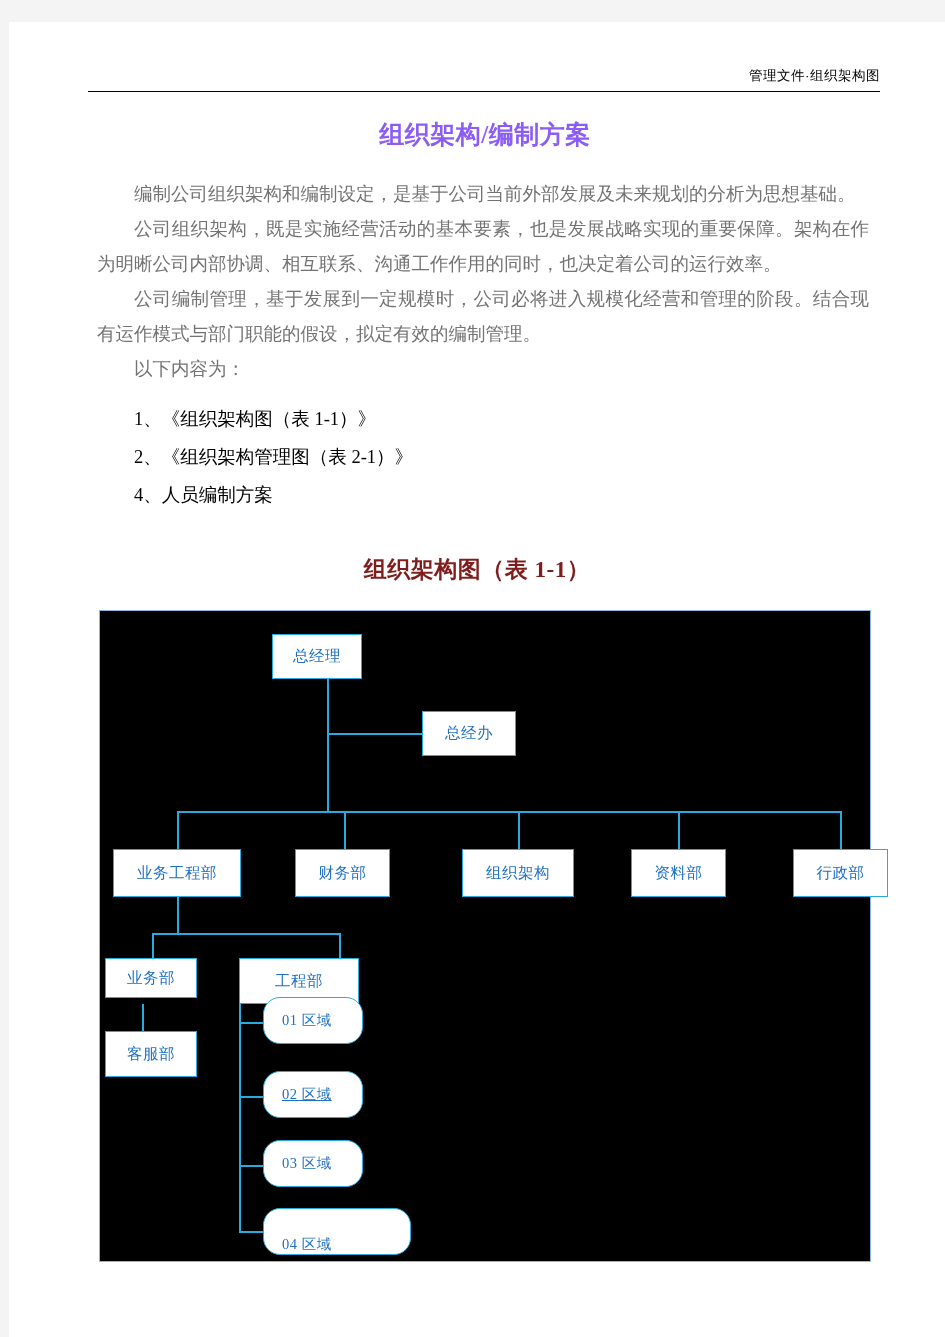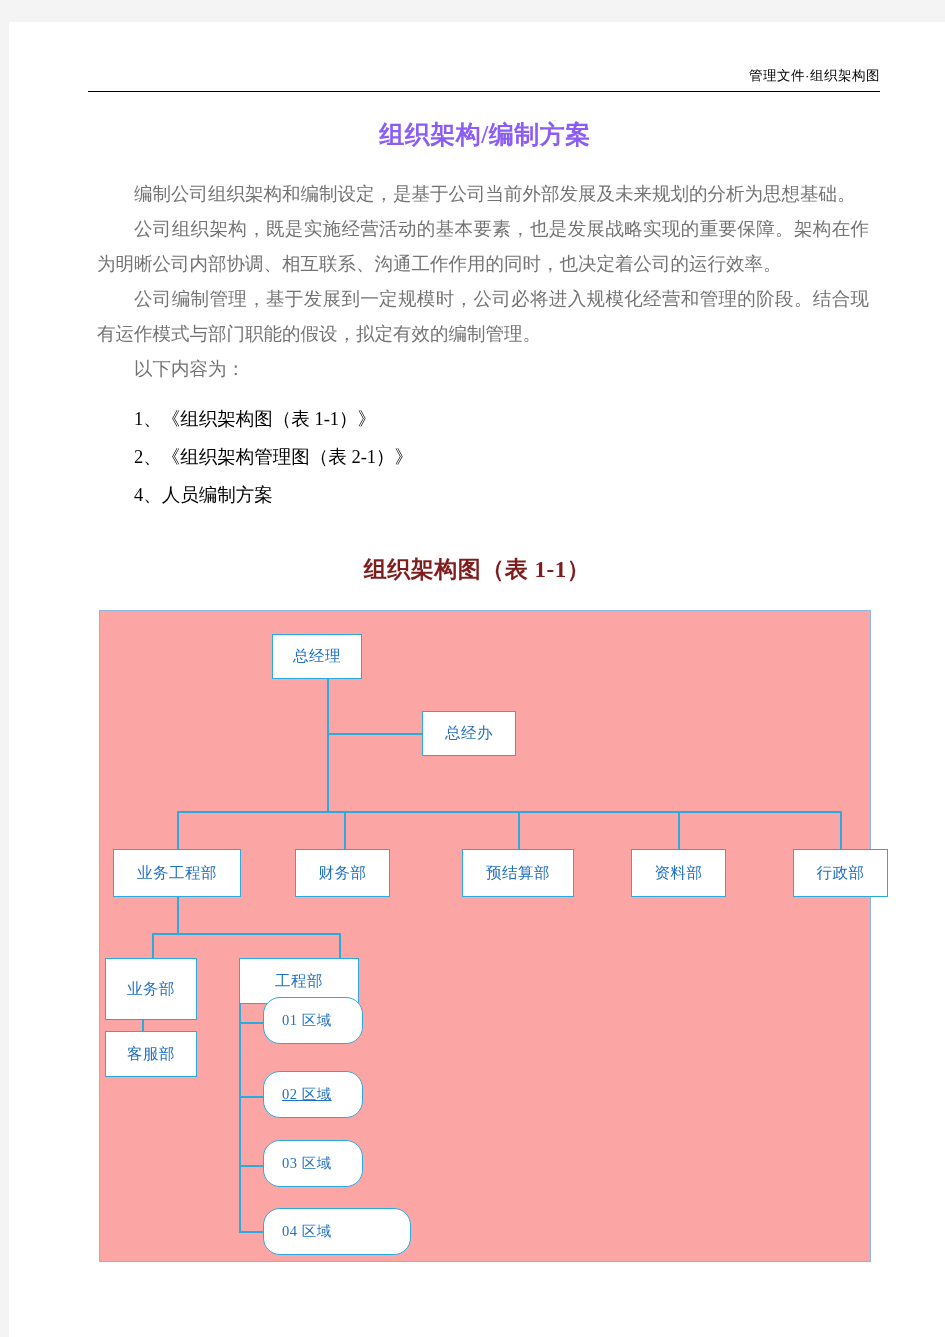--- a/index.html
+++ b/index.html
@@ -105,21 +105,21 @@
   }
 
   
   .chart-frame {
     position: absolute;
     left: 90px;
     top: 588px;
     width: 770px;
     height: 650px;
     border: 1.5px solid #8db4e2;
-    background: #fca5a5;
+    background: #000000;
   }
   .chart-canvas {
     position: absolute;
     left: 0;
     top: 0;
     width: 770px;
     height: 650px;
   }
 
   .node {
@@ -200,35 +200,35 @@
         <span>总经办</span>
       </div>
 
       <div class="node" style="left:13px; top:238px; width:128px; height:48px;">
         <span>业务工程部</span>
       </div>
       <div class="node" style="left:195px; top:238px; width:95px; height:48px;">
         <span>财务部</span>
       </div>
       <div class="node" style="left:362px; top:238px; width:112px; height:48px;">
-        <span>预结算部</span>
+        <span>组织架构</span>
       </div>
       <div class="node" style="left:531px; top:238px; width:95px; height:48px;">
         <span>资料部</span>
       </div>
       <div class="node" style="left:693px; top:238px; width:95px; height:48px;">
         <span>行政部</span>
       </div>
 
       <div class="conn v" style="left:77px; top:286px; height:37px;"></div>
       <div class="conn h" style="left:52px; top:322px; width:188px;"></div>
       <div class="conn v" style="left:52px; top:322px; height:25px;"></div>
       <div class="conn v" style="left:239px; top:322px; height:25px;"></div>
 
-      <div class="node" style="left:5px; top:347px; width:92px; height:62px;">
+      <div class="node" style="left:5px; top:347px; width:92px; height:40px;">
         <span>业务部</span>
       </div>
       <div class="node" style="left:139px; top:347px; width:120px; height:46px;">
         <span>工程部</span>
       </div>
 
       <div class="conn v" style="left:42px; top:393px; height:27px;"></div>
 
       <div class="node" style="left:5px; top:420px; width:92px; height:46px;">
         <span>客服部</span>
@@ -243,20 +243,20 @@
 
       <div class="node region" style="left:163px; top:386px; width:100px; height:47px;">
         <span>01 区域</span>
       </div>
       <div class="node region" style="left:163px; top:460px; width:100px; height:47px;text-decoration:underline;">
         <span>02 区域</span>
       </div>
       <div class="node region" style="left:163px; top:529px; width:100px; height:47px;">
         <span>03 区域</span>
       </div>
-      <div class="node region" style="left:163px; top:597px; width:148px; height:47px;">
+      <div class="node region" style="left:163px; top:597px; width:148px; height:47px;align-items:flex-end;">
         <span>04 区域</span>
       </div>
 
     </div>
   </div>
 
 </div>
 
 </body></html>

